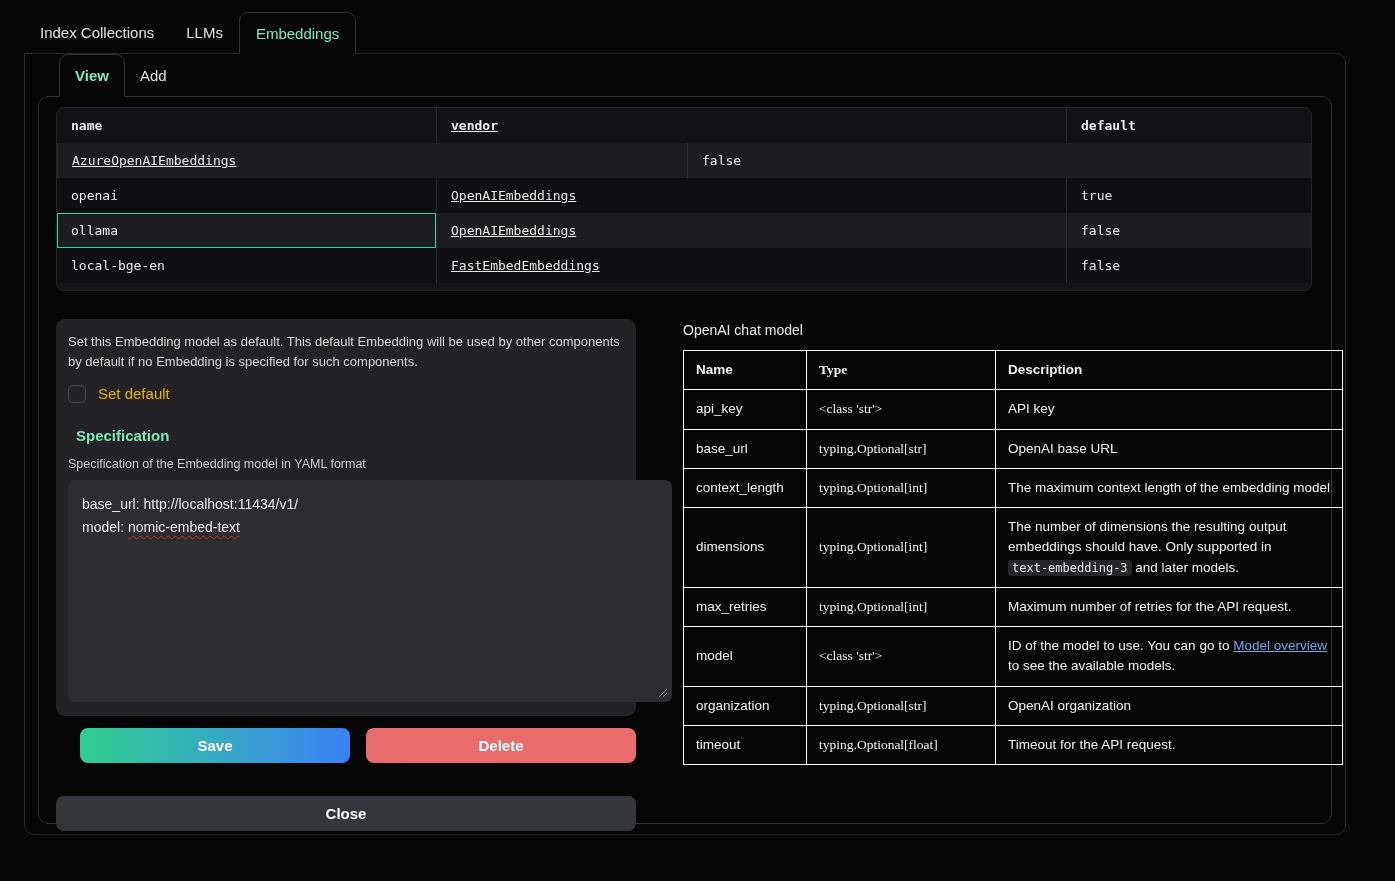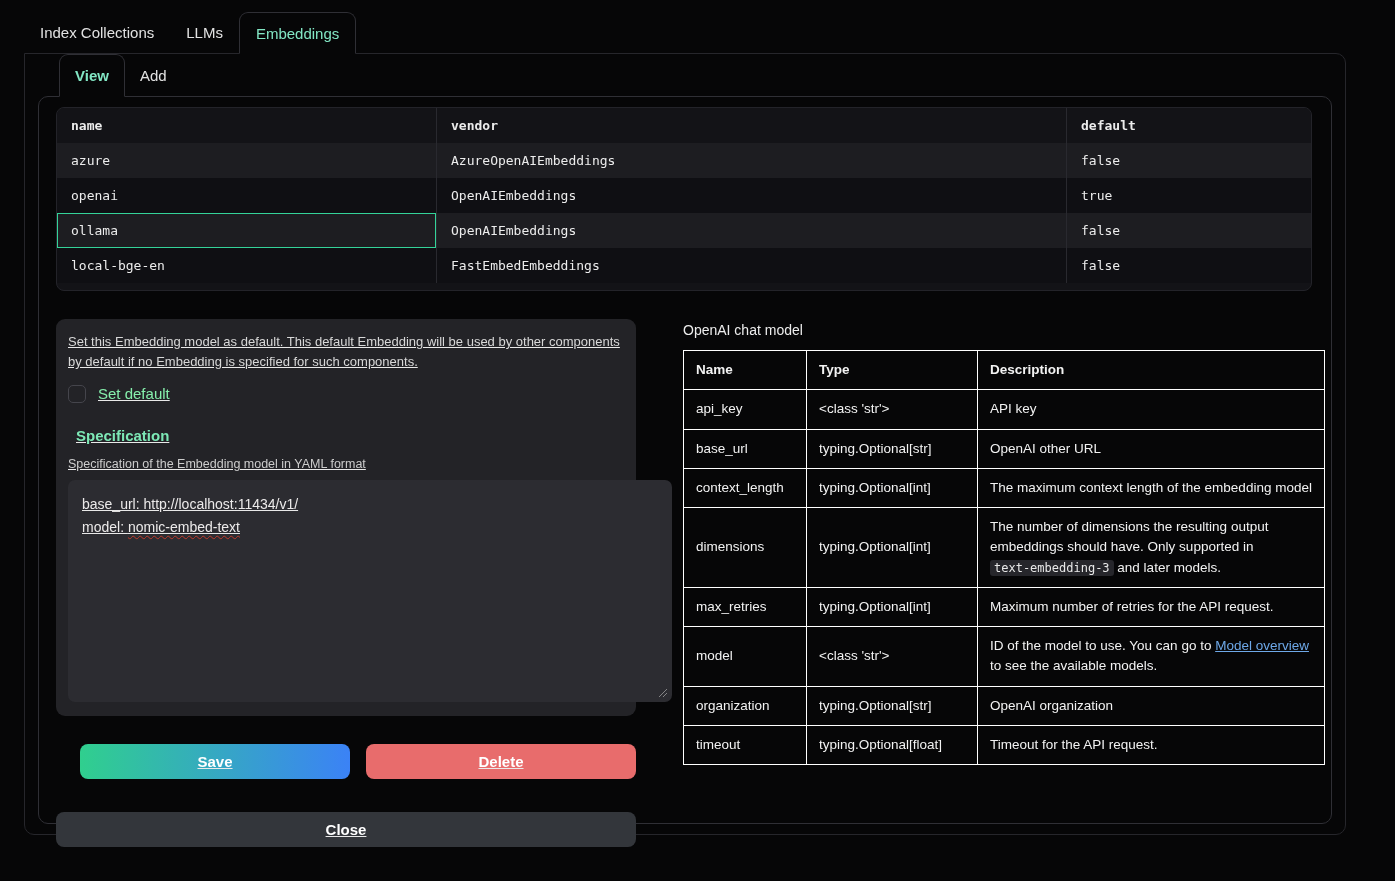--- a/index.html
+++ b/index.html
@@ -56,63 +56,63 @@
     border: 1px solid #232329; border-radius: 8px;
     overflow: hidden; padding-bottom: 7px;
     font-family: "DejaVu Sans Mono", monospace; font-size: 13px;
   }
   .emb-row { display: flex; height: 35px; align-items: stretch; }
   .emb-row.head { background: #131317; font-weight: bold; }
   .emb-row.light { background: #1d1d21; }
   .emb-row.dark { background: #0f0f13; }
   .emb-cell { display: flex; align-items: center; padding: 0 14px; color: #ececec; }
   .emb-cell.c0 { width: 379px; }
-  .emb-cell.c1 { width: 630px; border-left: 1px solid #29292f; }
+  .emb-cell.c1 { width: 630px; border-left: 1px solid #29292f; text-decoration: underline; }
   .emb-cell.c2 { width: 245px; border-left: 1px solid #29292f; }
   .emb-cell.selected { box-shadow: inset 0 0 0 1px var(--sel); }
 
   
   .bottom { display: flex; gap: 15px; margin-top: 28px; }
-  .left-col { width: 580px; text-decoration: underline; }
+  .left-col { width: 580px; }
   .right-col { width: 631px; padding-left: 32px; }
 
   .config-panel { background: #232327; border-radius: 9px; padding: 13px 12px 14px 12px; }
   .default-desc { font-size: 13px; color: #d8d8d8; line-height: 1.55; }
   .checkbox-row { display: flex; align-items: center; gap: 12px; margin-top: 12px; height: 19px; }
   .checkbox { width: 18px; height: 18px; border: 1px solid #45454c; border-radius: 5px; background: transparent; cursor: pointer; flex: 0 0 auto; }
-  .checkbox-label { font-size: 15px; color: #86efac; }
+  .checkbox-label { font-size: 15px; color: #eab308; }
   .spec-heading { color: var(--spec); font-weight: bold; font-size: 15px; margin: 24px 0 0 8px; }
   .spec-helper { font-size: 12.5px; color: #cccccc; margin-top: 13px; }
   .yaml-area {
     margin-top: 9px; width: 604px; height: 222px;
     background: #2c2c31; border-radius: 7px; padding: 13px 14px;
     font-size: 14px; line-height: 1.6; color: #eceaea; position: relative;
     cursor: text;
   }
   .misspell { text-decoration: underline; text-decoration-style: wavy; text-decoration-color: #c0392b; text-decoration-thickness: 1px; text-underline-offset: 3px; }
   .resize-handle { position: absolute; right: 4px; bottom: 4px; width: 10px; height: 10px; opacity: .8; }
 
   .btn { border: none; height: 35px; border-radius: 8px; font-family: "Liberation Sans", sans-serif; font-weight: bold; font-size: 15px; color: #ffffff; cursor: pointer; display: flex; align-items: center; justify-content: center; }
-  .btn-row { display: flex; gap: 16px; margin-top: 28px; padding-left: 24px; }
+  .btn-row { display: flex; gap: 16px; margin-top: 12px; padding-left: 24px; }
   .btn-save { flex: 1; background: linear-gradient(90deg, var(--grad1) 0%, var(--grad2) 100%); }
   .btn-delete { flex: 1; background: var(--del); }
   .btn-close { margin-top: 33px; width: 100%; background: var(--closebg); }
 
   
   .panel-title { font-size: 14px; color: #ececec; margin: 3px 0 12px 0; }
   .props-table { border-collapse: collapse; width: 631px; font-size: 13.5px; table-layout: fixed; }
   .props-table th, .props-table td {
     border: 1px solid #ffffff; padding: 9px 12px;
     text-align: left; vertical-align: middle;
     color: #f2f2f2; line-height: 1.5; font-weight: normal;
     word-wrap: break-word;
   }
   .props-table th { font-weight: bold; }
   .col-name { width: 123px; }
-  .col-type { width: 171px; }
+  .col-type { width: 189px; font-family: Liberation Serif, serif; }
   .col-desc { width: 347px; }
   .code-chip {
     font-family: "DejaVu Sans Mono", monospace; font-size: 12px;
     background: #26262b; border-radius: 3px; padding: 1px 4px; color: #e8e8e8;
     white-space: nowrap;
   }
   .doc-link { color: var(--link); text-decoration: underline; cursor: pointer; }
 </style>
 </head>
 <body style="--accent: #82e6c4; --spec: #7de8b6; --sel: #34d399; --grad1: #30cf8e; --grad2: #3b82f6; --del: #e86c6c; --closebg: #33363b; --link: #6ea8e8;">
@@ -131,21 +131,20 @@
 
   <div class="inner-panel">
 
     <div class="emb-table">
         <div class="emb-row head">
           <div class="emb-cell c0">name</div>
           <div class="emb-cell c1">vendor</div>
           <div class="emb-cell c2">default</div>
         </div>
         <div class="emb-row light">
-          <div class="emb-cell c0">azure</div>
           <div class="emb-cell c1">AzureOpenAIEmbeddings</div>
           <div class="emb-cell c2">false</div>
         </div>
         <div class="emb-row dark">
           <div class="emb-cell c0">openai</div>
           <div class="emb-cell c1">OpenAIEmbeddings</div>
           <div class="emb-cell c2">true</div>
         </div>
         <div class="emb-row light">
           <div class="emb-cell c0 selected">ollama</div>
@@ -197,21 +196,21 @@
             </thead>
           <tbody id="props-body">
               <tr>
                 <td class="col-name">api_key</td>
                 <td class="col-type">&lt;class 'str'&gt;</td>
                 <td class="col-desc">API key</td>
               </tr>
               <tr>
                 <td class="col-name">base_url</td>
                 <td class="col-type">typing.Optional[str]</td>
-                <td class="col-desc">OpenAI other URL</td>
+                <td class="col-desc">OpenAI base URL</td>
               </tr>
               <tr>
                 <td class="col-name">context_length</td>
                 <td class="col-type">typing.Optional[int]</td>
                 <td class="col-desc">The maximum context length of the embedding model</td>
               </tr>
               <tr>
                 <td class="col-name">dimensions</td>
                 <td class="col-type">typing.Optional[int]</td>
                 <td class="col-desc">The number of dimensions the resulting output embeddings should have. Only supported in <span class="code-chip">text-embedding-3</span> and later models.</td>

